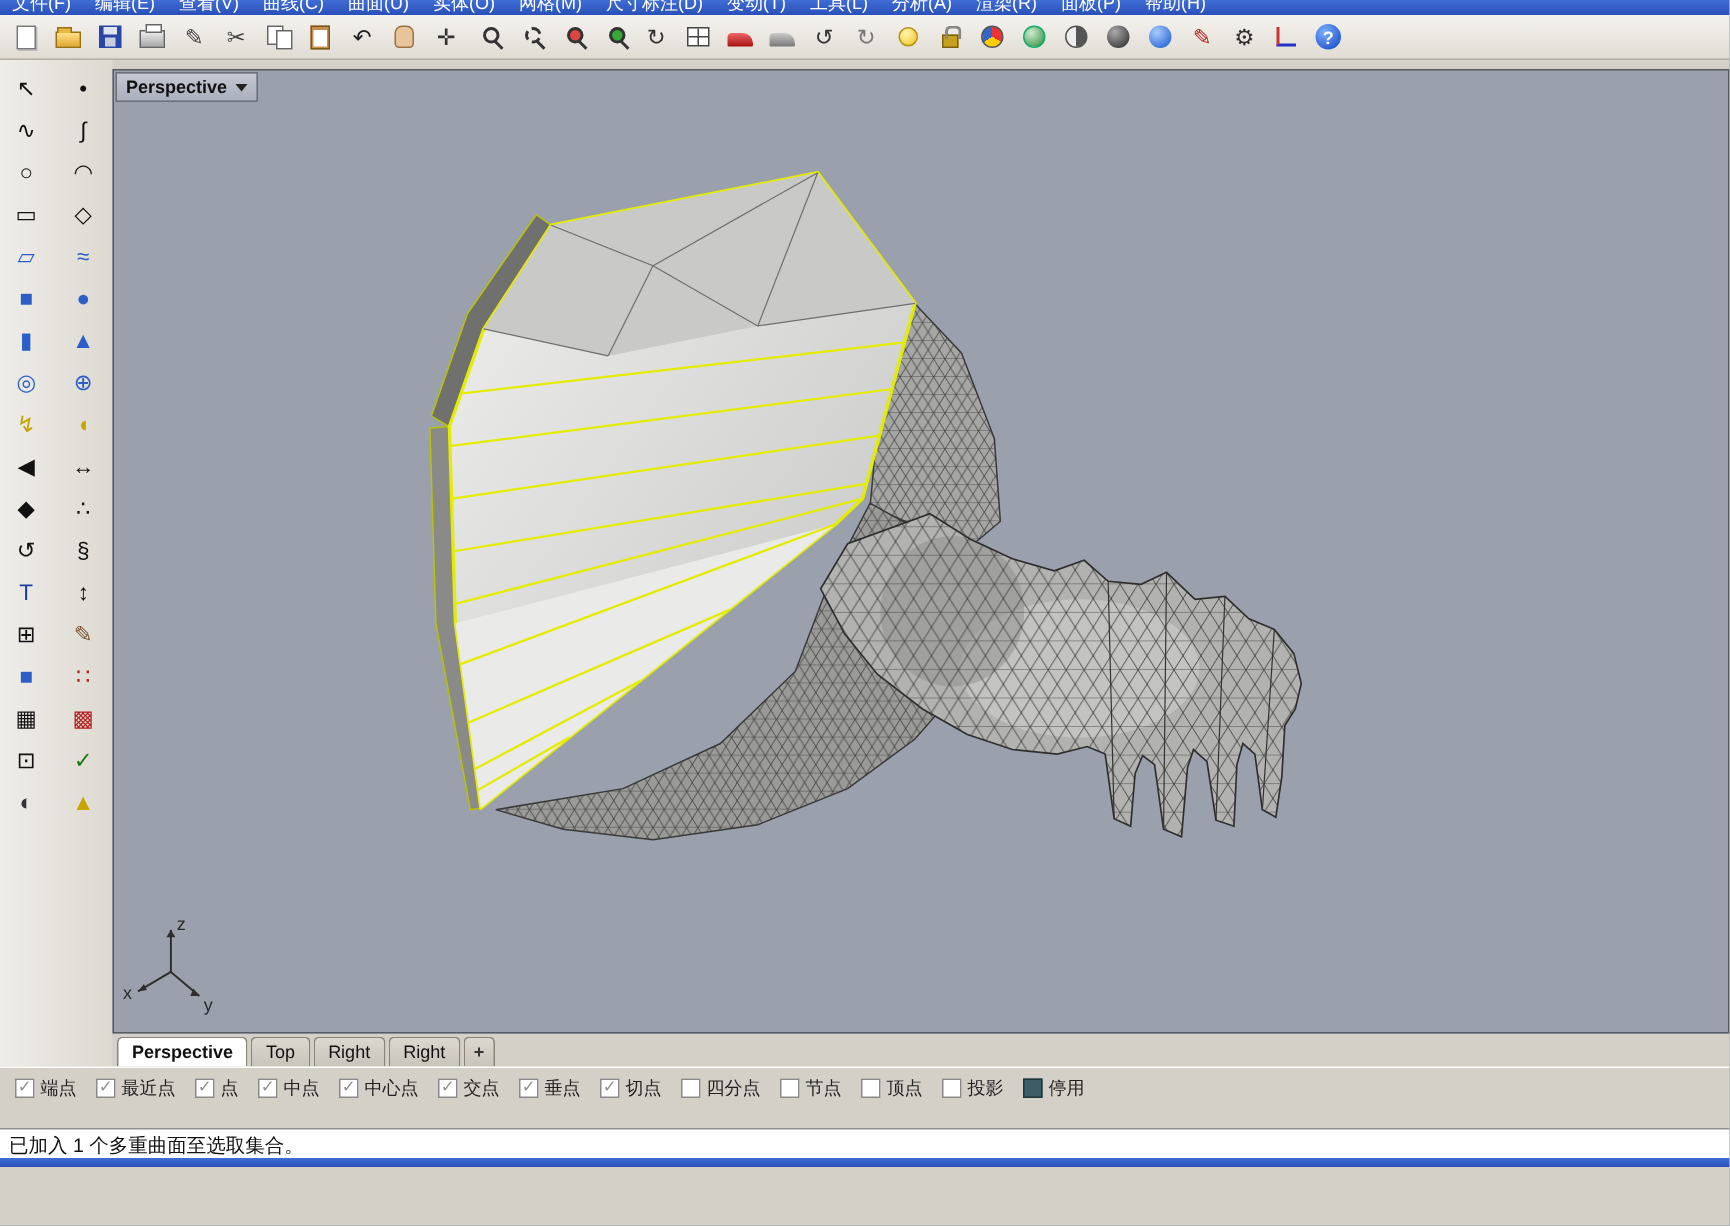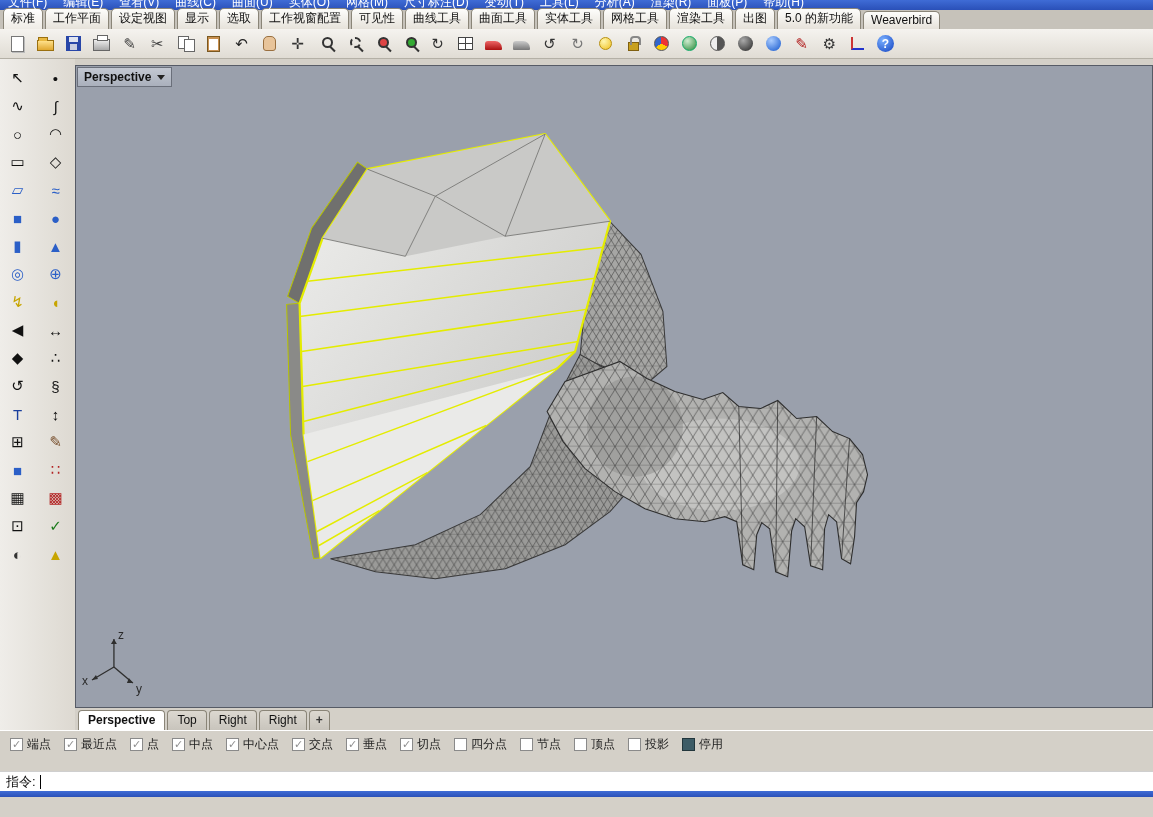--- a/index.html
+++ b/index.html
@@ -98,37 +98,20 @@
     <span>网格(M)</span>
     <span>尺寸标注(D)</span>
     <span>变动(T)</span>
     <span>工具(L)</span>
     <span>分析(A)</span>
     <span>渲染(R)</span>
     <span>面板(P)</span>
     <span>帮助(H)</span>
   </div>
 
-  <div class="tabbar">
-    <div class="tab first">标准</div>
-    <div class="tab">工作平面</div>
-    <div class="tab">设定视图</div>
-    <div class="tab">显示</div>
-    <div class="tab">选取</div>
-    <div class="tab">工作视窗配置</div>
-    <div class="tab">可见性</div>
-    <div class="tab">曲线工具</div>
-    <div class="tab">曲面工具</div>
-    <div class="tab">实体工具</div>
-    <div class="tab">网格工具</div>
-    <div class="tab">渲染工具</div>
-    <div class="tab">出图</div>
-    <div class="tab">5.0 的新功能</div>
-    <div class="tab">Weaverbird</div>
-  </div>
 
   <div class="toolbar">
     <span class="tbi">
         <i class="ic-page"></i>
       </span>
     <span class="tbi">
         <i class="ic-folder"></i>
       </span>
     <span class="tbi">
         <i class="ic-floppy"></i>
@@ -458,19 +441,16 @@
         <span class="cb"></span>
         <span>投影</span>
       </span>
     <span class="os">
         <span class="cb filled"></span>
         <span>停用</span>
       </span>
   </div>
 
   <div class="spacer"></div>
-  <div class="cmd">
-      <span>指令:</span>
-      <span class="caret"></span>
-    </div>
+  <div class="hist"><span>已加入 1 个多重曲面至选取集合。</span></div>
   <div class="bluestrip"></div>
 
 </div>
 
 </body></html>

